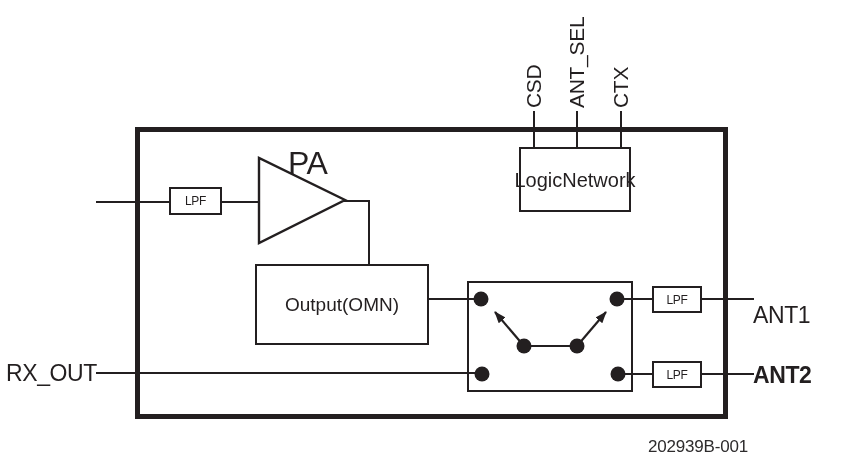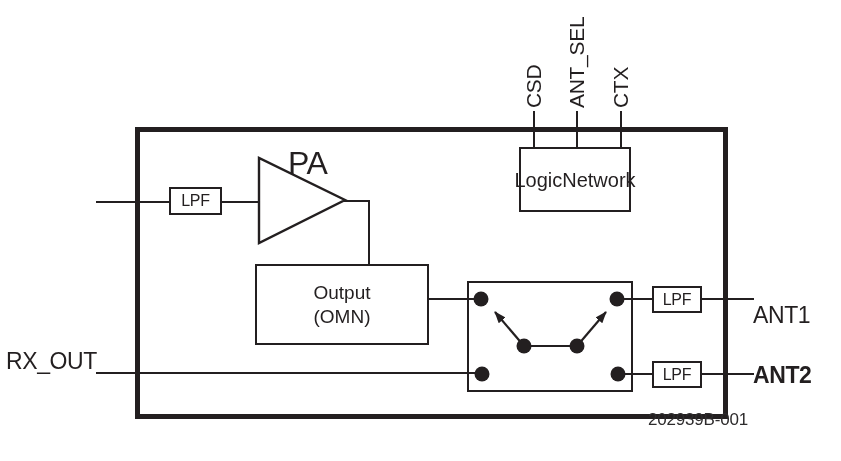--- a/index.html
+++ b/index.html
@@ -11,49 +11,49 @@
   
   .outer-box{
     position:absolute;left:135px;top:127px;width:593px;height:292px;
     border:5px solid #231f20;box-sizing:border-box;background:transparent;
   }
   
   .box{
     position:absolute;border:2px solid #231f20;box-sizing:border-box;background:#ffffff;
     display:flex;align-items:center;justify-content:center;text-align:center;
   }
-  .lpf{font-size:16px;letter-spacing:-0.3px;}
+  .lpf{font-size:12px;letter-spacing:-0.3px;}
   .lpf-in{left:169px;top:187px;width:53px;height:28px;}
   .lpf-a1{left:652px;top:286px;width:50px;height:27px;}
   .lpf-a2{left:652px;top:361px;width:50px;height:27px;}
-  .omn{left:255px;top:264px;width:174px;height:81px;font-size:19px;line-height:24px;flex-direction:column;}
+  .omn{left:255px;top:264px;width:174px;height:81px;font-size:19px;line-height:24px;flex-direction:row;}
   .omn span{display:block;white-space:nowrap;}
   .logic{left:519px;top:147px;width:112px;height:65px;font-size:20px;line-height:24px;flex-direction:row;}
   .switch-box{
     position:absolute;left:467px;top:281px;width:166px;height:111px;
     border:2px solid #231f20;box-sizing:border-box;background:transparent;
   }
   
   .port{
     position:absolute;font-size:23px;line-height:24px;letter-spacing:-0.4px;white-space:nowrap;
   }
   .pa-in{left:6px;top:189px;width:90px;text-align:right;}
-  .rx-out{left:6px;top:349px;width:90px;text-align:right;}
+  .rx-out{left:6px;top:361px;width:90px;text-align:right;}
   .ant1{left:753px;top:303px;}
   .ant2{left:753px;top:363px;font-weight:bold;}
   .pa-name{position:absolute;left:288px;top:145px;font-size:32px;letter-spacing:-0.4px;}
   
   .pin{
     position:absolute;height:22px;line-height:22px;font-size:21px;letter-spacing:-0.3px;
     white-space:nowrap;transform:rotate(-90deg);transform-origin:0 100%;
   }
   .pin-csd{left:545px;top:86px;}
   .pin-antsel{left:588px;top:86px;}
   .pin-ctx{left:632px;top:86px;}
-  .fig-code{position:absolute;left:648px;top:410px;font-size:17px;letter-spacing:-0.2px;color:#2d2b2c;}
+  .fig-code{position:absolute;left:648px;top:437px;font-size:17px;letter-spacing:-0.2px;color:#2d2b2c;}
 </style>
 </head>
 <body>
 
 <div class="stage">
 
   <svg class="layer" viewBox="0 0 841 461" aria-hidden="true">
     <defs>
       <marker id="ah" markerWidth="14" markerHeight="11" refX="11" refY="4.5" orient="auto" markerUnits="userSpaceOnUse">
         <path d="M0,0 L12,4.5 L0,9 z" fill="#231f20"></path>

